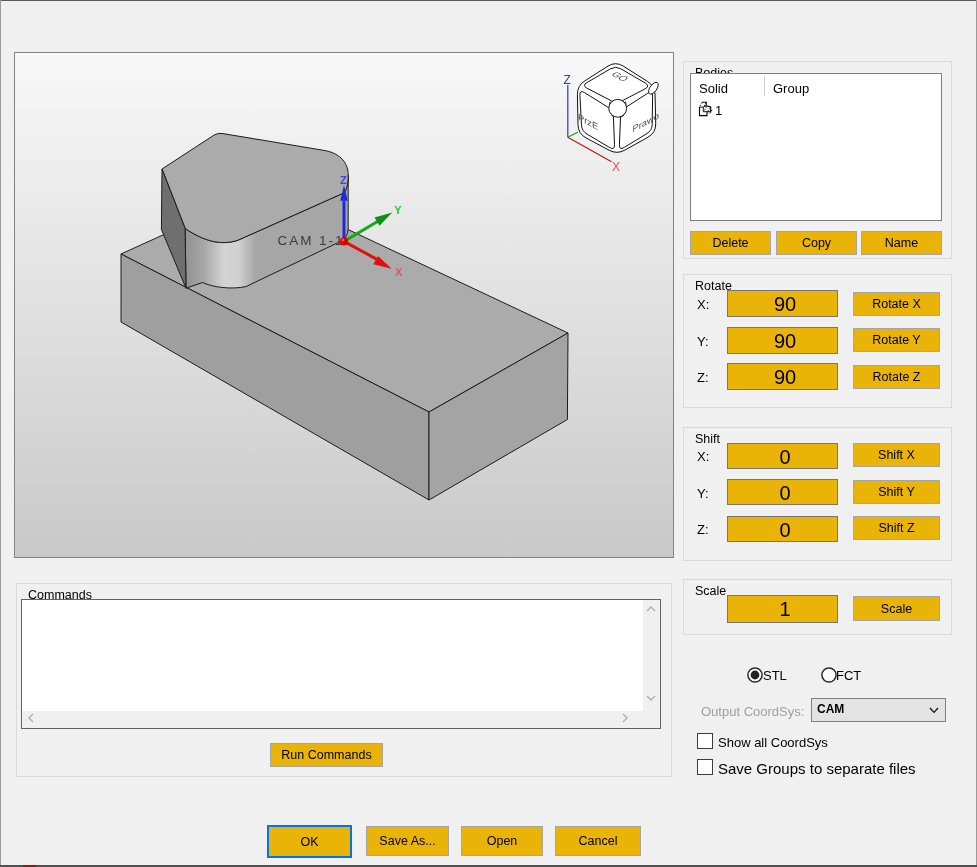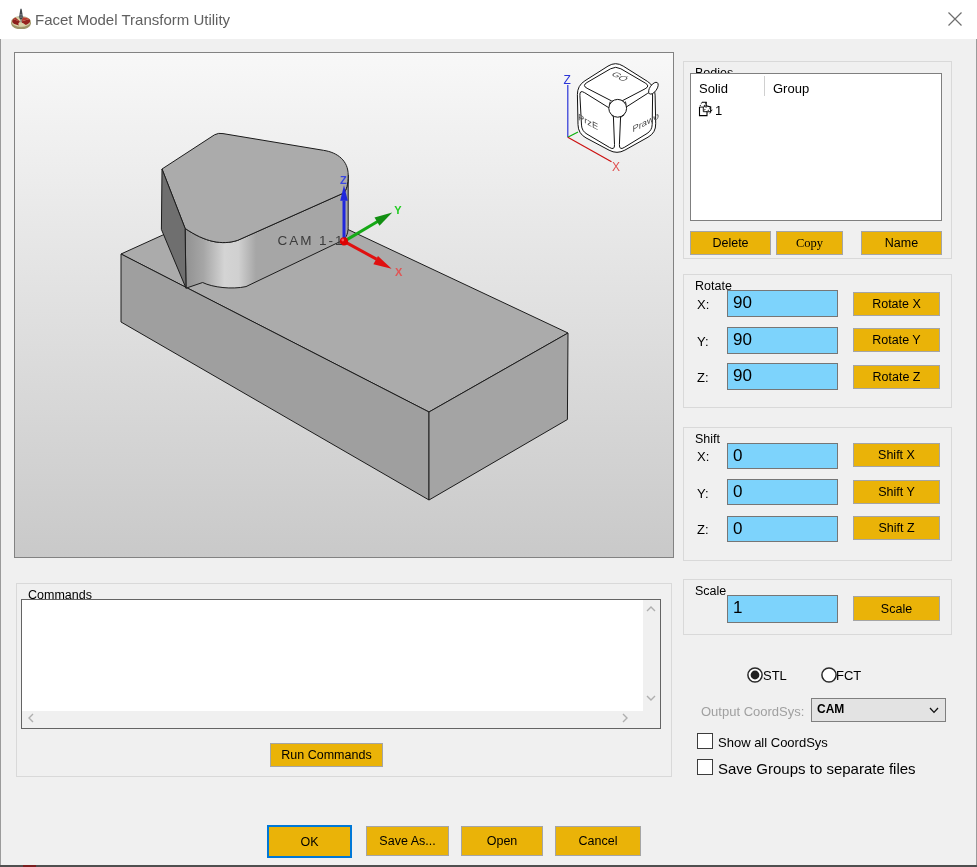--- a/index.html
+++ b/index.html
@@ -5,51 +5,32 @@
 html,body{margin:0;padding:0;}
 body{width:977px;height:867px;overflow:hidden;}
 .dlg{position:absolute;left:0;top:0;width:977px;height:867px;background:#f0f0f0;
  font-family:"Liberation Sans",sans-serif;font-size:12.5px;color:#000;}
 .titlebar{position:absolute;left:0;top:0;width:977px;height:39px;background:#ffffff;}
 .title{position:absolute;left:35px;top:11px;font-size:15px;color:#606060;}
 .abs{position:absolute;}
 .grp{position:absolute;border:1px solid #d9d9d9;}
 .grplab{position:absolute;top:-8px;left:8px;background:#f0f0f0;padding:0 3px;font-size:12.5px;margin-top:12px;}
 .btn{position:absolute;background:#eab308;border:1px solid #a5a5a5;display:flex;align-items:center;justify-content:center;font-size:12.5px;box-sizing:border-box;}
-.inp{position:absolute;background:#7dd3fc;border:1px solid #767676;box-sizing:border-box;font-size:17px;padding:2px 0 0 5px;}
+.inp{position:absolute;background:#eab308;border:1px solid #767676;box-sizing:border-box;font-size:20px;padding:2px 0 0 5px;text-align:center;}
 .lbl{position:absolute;font-size:13px;}
 .cb{position:absolute;width:16px;height:16px;background:#fff;border:1.5px solid #3c3c3c;box-sizing:border-box;}
 </style>
 </head>
 <body>
 <div class="dlg">
 
   <div class="abs" style="left:0;top:0;width:977px;height:1px;background:#5a5a5a;"></div>
   <div class="abs" style="left:0;top:0;width:1px;height:867px;background:#9b9b9b;"></div>
   <div class="abs" style="left:976px;top:0;width:1px;height:867px;background:#9b9b9b;"></div>
 
-  <div class="titlebar">
-    <svg class="abs" style="left:11px;top:8px" width="20" height="21" viewBox="0 0 20 21">
-      <ellipse cx="10" cy="15.3" rx="9.7" ry="5.3" fill="#aca37a"></ellipse>
-      <path d="M0.3,14 L0.3,16 A9.7,5.3 0 0 0 19.7,16 L19.7,14 Z" fill="#9e9468"></path>
-      <ellipse cx="10" cy="13.8" rx="9.7" ry="5.4" fill="#d9d2a8" stroke="#958c60" stroke-width="0.5"></ellipse>
-      <path d="M10.4,13.4 L18.4,11.0 A9,4.8 0 0 1 14.8,17.0 L10.8,14.3 Z" fill="#97241f"></path>
-      <path d="M10.4,13.3 L18.4,11.0 A9,4.8 0 0 0 11.8,9.2 Z" fill="#bb3a30"></path>
-      <path d="M9.4,13.7 L2.2,10.9 A9,4.8 0 0 0 3.3,16.1 L8.2,17.6 A4.4,2.7 0 0 1 9.4,13.7 Z" fill="#8c1f1c"></path>
-      <path d="M9.4,13.7 L2.2,10.9 A9,4.8 0 0 1 4.5,9.5 Z" fill="#a83028"></path>
-      <path d="M9.4,0.8 L10.6,0.8 L11.6,6.8 L8.4,6.8 Z" fill="#44484e"></path>
-      <path d="M8.4,6.8 L11.6,6.8 L12.2,9.6 L7.8,9.6 Z" fill="#585d63"></path>
-      <path d="M7.8,9.6 L12.2,9.6 L10.4,11.8 L9.6,11.8 Z" fill="#3c4046"></path>
-      <rect x="9.6" y="11.8" width="0.9" height="2.6" fill="#6a6f75"></rect>
-    </svg>
-    <div class="title">Facet Model Transform Utility</div>
-    <svg class="abs" style="left:948px;top:12px" width="14" height="14" viewBox="0 0 14 14">
-      <path d="M0.5 0.5 L13.5 13.5 M13.5 0.5 L0.5 13.5" stroke="#6e6e6e" stroke-width="1.2"></path>
-    </svg>
-  </div>
 
   <svg class="abs" style="left:14px;top:52px" width="660" height="506" viewBox="0 0 660 506">
     <defs>
       <linearGradient id="bgg" x1="0" y1="0" x2="0" y2="1">
         <stop offset="0" stop-color="#f8f8f8"></stop>
         <stop offset="1" stop-color="#c9c9c9"></stop>
       </linearGradient>
       <linearGradient id="cyl" x1="172" y1="0" x2="242" y2="0" gradientUnits="userSpaceOnUse">
         <stop offset="0" stop-color="#929292"></stop>
         <stop offset="0.25" stop-color="#a6a6a6"></stop>
@@ -123,21 +104,21 @@
     <svg class="abs" style="left:7px;top:27px" width="16" height="16" viewBox="0 0 16 16">
       <g stroke="#000" fill="none">
         <path d="M1.5,6.1 L1.5,14.6 L9,14.6 L9,10.7 L12.7,10.7 L12.7,6 L8.2,4.9 L8.2,1.3 L4,1.3" stroke-width="1.1"></path>
         <path d="M1.5,6.1 L5.3,6.1 L5.3,10.7 L9,10.7 M5.3,6.1 L8.2,4.9" stroke-width="0.9"></path>
         <path d="M4,1.3 L1.5,6.1 M8.2,1.3 L5.6,5.9 M8.6,5.5 L5.9,10.3 M12.3,6.3 L9.6,10.5 M14.1,8.7 L11.1,13.7" stroke-width="0.9" stroke-dasharray="1.5 1.4"></path>
       </g>
     </svg>
     <div class="lbl" style="left:24px;top:29px;">1</div>
   </div>
   <div class="btn" style="left:690px;top:231px;width:81px;height:24px;">Delete</div>
-  <div class="btn" style="left:776px;top:231px;width:67px;height:24px;font-family:Liberation Serif, serif;">Copy</div>
+  <div class="btn" style="left:776px;top:231px;width:81px;height:24px;">Copy</div>
   <div class="btn" style="left:861px;top:231px;width:81px;height:24px;">Name</div>
 
   <div class="grp" style="left:683px;top:274px;width:267px;height:132px;">
     <div class="grplab">Rotate</div>
   </div>
   <div class="lbl" style="left:697px;top:297px;">X:</div>
   <div class="inp" style="left:727px;top:290px;width:111px;height:27px;">90</div>
   <div class="btn" style="left:853px;top:292px;width:87px;height:24px;">Rotate X</div>
   <div class="lbl" style="left:697px;top:334px;">Y:</div>
   <div class="inp" style="left:727px;top:327px;width:111px;height:27px;">90</div>

